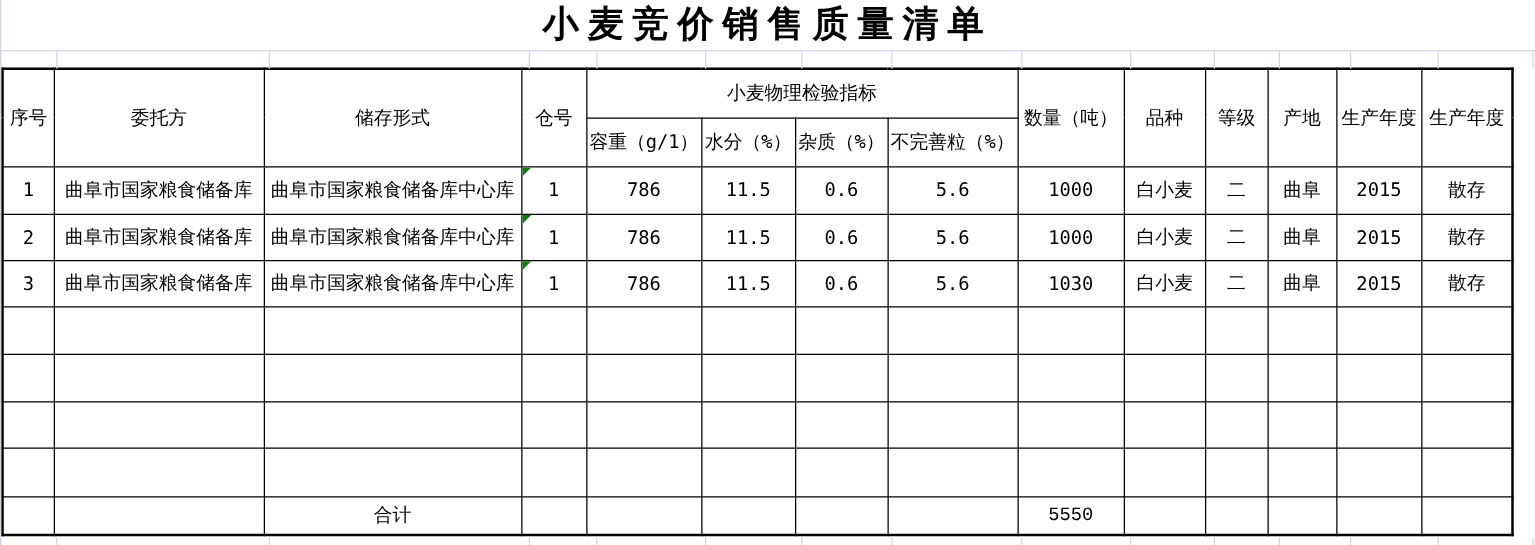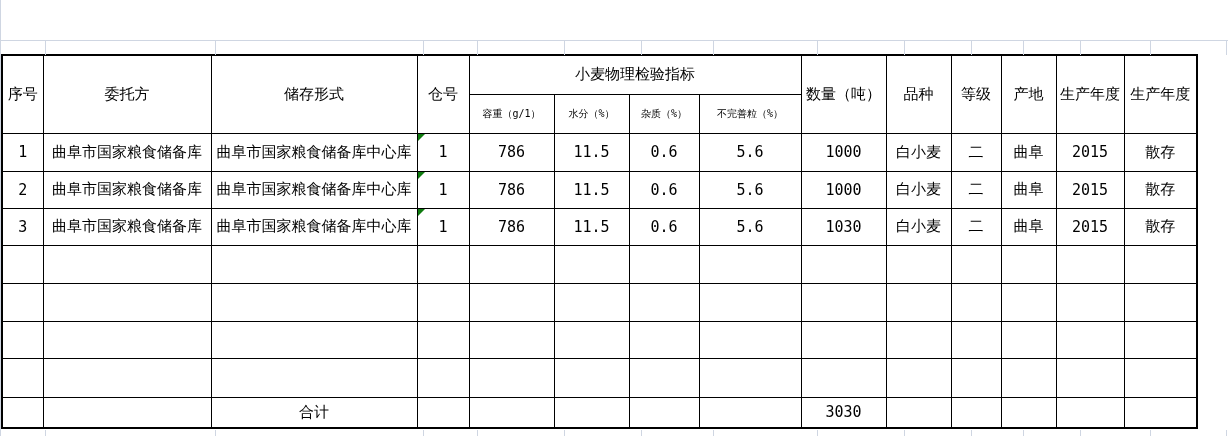--- a/index.html
+++ b/index.html
@@ -14,36 +14,37 @@
   .hgrid{position:absolute;height:1px;background:#cfd6e2;}
   .vgrid{position:absolute;width:1px;background:#cfd6e2;}
   
   table.sheet{position:absolute;top:54px;left:1px;border-collapse:collapse;
               table-layout:fixed;border:2px solid #000;}
   table.sheet td,table.sheet th{border:1px solid #000;padding:0 2px;margin:0;
               text-align:center;vertical-align:middle;font-weight:normal;
               font-size:15px;white-space:nowrap;overflow:hidden;position:relative;}
   tr.hdr1{height:39px;}
   tr.hdr2{height:39px;}
-  tr.hdr2 th{font-size:10px;}
+  tr.hdr2 th{font-size:15px;}
   tr.data{height:37px;}
   tr.data-first{height:38px;}
   tr.empty1{height:38px;}
   tr.empty2{height:38px;}
   tr.empty3{height:37px;}
   tr.empty4{height:39px;}
-  tr.total{height:31px;}
+  tr.total{height:31px;font-family:Liberation Mono, monospace;}
   .tri{position:absolute;top:0;left:0;width:0;height:0;
        border-top:7px solid #0f7b0f;border-right:7px solid transparent;}
 </style>
 </head>
 <body>
 
 <div class="stage">
 
+  <div class="title-row">小麦竞价销售质量清单</div>
 
   <table class="sheet">
     <colgroup>
       <col style="width:41px">
         <col style="width:168px">
         <col style="width:206px">
       <col style="width:52px">
         <col style="width:85px">
         <col style="width:75px">
       <col style="width:70px">
@@ -192,21 +193,21 @@
 
       <tr class="total">
         <td></td>
         <td></td>
         <td>合计</td>
         <td></td>
         <td></td>
         <td></td>
         <td></td>
         <td></td>
-        <td>3030</td>
+        <td>5550</td>
         <td></td>
         <td></td>
         <td></td>
         <td></td>
         <td></td>
       </tr>
     </tbody>
   </table>
 <div class="hgrid" style="left: 0px; top: 40px; width: 1228px; height: 1px; background: rgb(207, 214, 226);"></div>
     <div class="vgrid" style="left: 0px; top: 41px; width: 1px; height: 14px; background: rgb(207, 214, 226);"></div>

